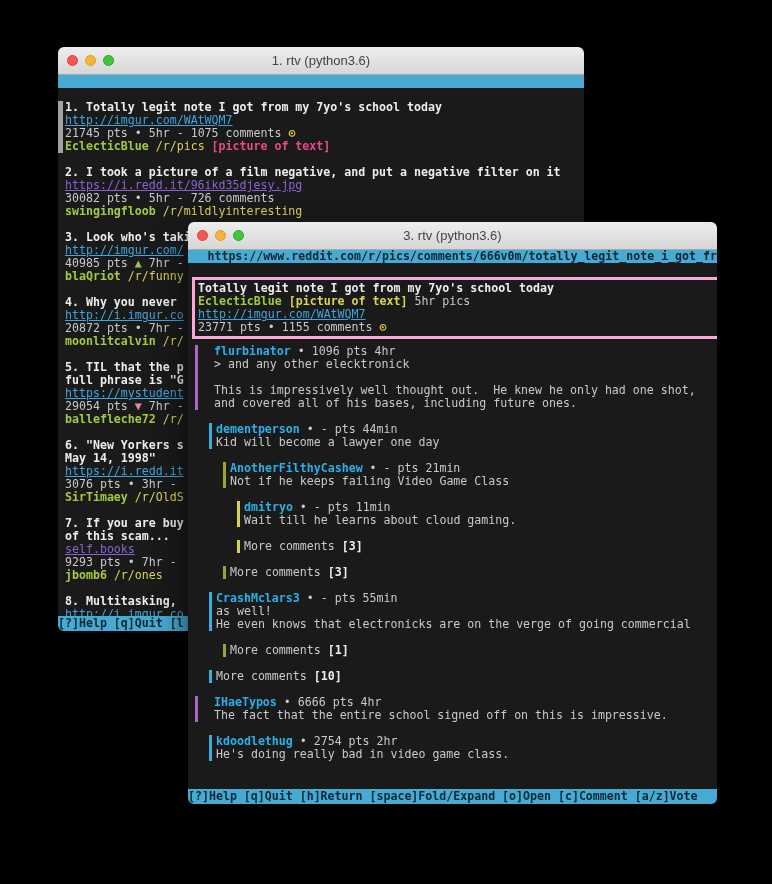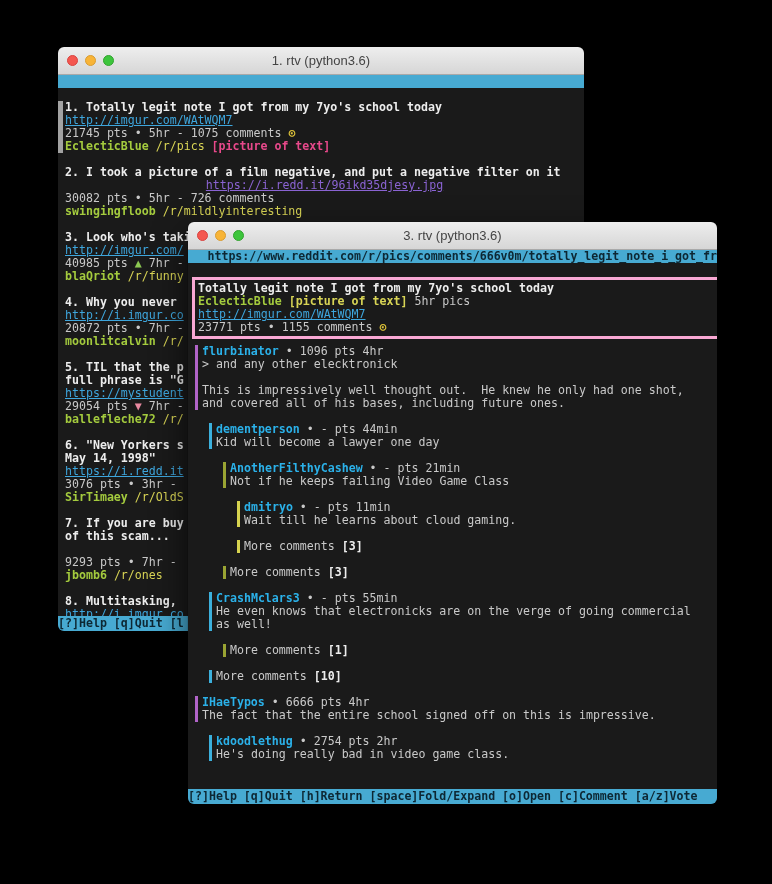--- a/index.html
+++ b/index.html
@@ -29,21 +29,21 @@
         font:11.6px/13px "DejaVu Sans Mono",monospace;color:var(--fg);}
   .row{height:13px;line-height:13px;white-space:pre;overflow:hidden;}
   .cyanrow{background:var(--cyan-bar);color:var(--bar-text);font-weight:bold;text-align:right;}
   .tabs{color:var(--yellow);font-weight:bold;}
 
   .posts{padding-top:0;}
   .post{position:relative;padding-left:7px;margin-bottom:13px;}
   .post .cursor-bar{position:absolute;left:0;top:0;bottom:0;width:5px;background:var(--cursor-gray);}
   .post-title{font-weight:bold;color:var(--bright);}
   .url{color:var(--link-blue);text-decoration:underline;}
-  .url.visited{color:var(--link-purple);text-align:center;}
+  .url.visited{color:var(--link-purple);}
   .vote-up{color:var(--up-green);}
   .vote-down{color:var(--down-pink);}
   .vote-bullet{color:var(--fg);}
   .gild{color:var(--gold);font-weight:bold;}
   .pauthor{color:var(--green);font-weight:bold;}
   .psub{color:var(--yellow);}
   .pflair{color:var(--pink);font-weight:bold;}
 
   .statusbar{position:absolute;left:0;right:0;bottom:0;height:15px;line-height:15px;
              background:var(--cyan-bar);color:var(--bar-text);font-weight:bold;
@@ -54,21 +54,21 @@
   .sub-flair{color:var(--yellow);font-weight:bold;}
   .sub-meta{color:var(--fg);}
 
   .comments{padding-left:7px;margin-top:6px;}
   .comment{position:relative;margin-bottom:13px;}
   .comment .cbar{position:absolute;top:0;bottom:0;width:3px;}
   .d0 .cbar{left:0;background:var(--bar-depth0);}
   .d1 .cbar{left:14px;background:var(--bar-depth1);}
   .d2 .cbar{left:28px;background:var(--bar-depth2);}
   .d3 .cbar{left:42px;background:var(--bar-depth3);}
-  .d0{padding-left:7px;} .d1{padding-left:21px;} .d2{padding-left:35px;} .d3{padding-left:49px;}
+  .d0{padding-left:19px;} .d1{padding-left:21px;} .d2{padding-left:35px;} .d3{padding-left:49px;}
   .cuser{color:var(--cyan-user);font-weight:bold;}
   .cmeta{color:var(--fg);}
   .more-count{color:var(--bright);font-weight:bold;}
 </style>
 </head>
 <body>
 
 <div class="window" id="back-window" style="left:58px;top:47px;width:526px;height:584px;z-index:1;">
   <div class="titlebar">
     <div class="lights">
@@ -190,22 +190,22 @@
           <div class="cbar"></div>
           <div class="row"><span class="cmeta">More comments </span><span class="more-count">[3]</span></div>
         </div>
         <div class="comment d2">
           <div class="cbar"></div>
           <div class="row"><span class="cmeta">More comments </span><span class="more-count">[3]</span></div>
         </div>
         <div class="comment d1">
           <div class="cbar"></div>
           <div class="row"><span class="cuser">CrashMclars3</span><span class="cmeta"> • - pts 55min</span></div>
+          <div class="row">as well!</div>
           <div class="row">He even knows that electronicks are on the verge of going commercial</div>
-          <div class="row">as well!</div>
         </div>
         <div class="comment d2">
           <div class="cbar"></div>
           <div class="row"><span class="cmeta">More comments </span><span class="more-count">[1]</span></div>
         </div>
         <div class="comment d1">
           <div class="cbar"></div>
           <div class="row"><span class="cmeta">More comments </span><span class="more-count">[10]</span></div>
         </div>
         <div class="comment d0">

